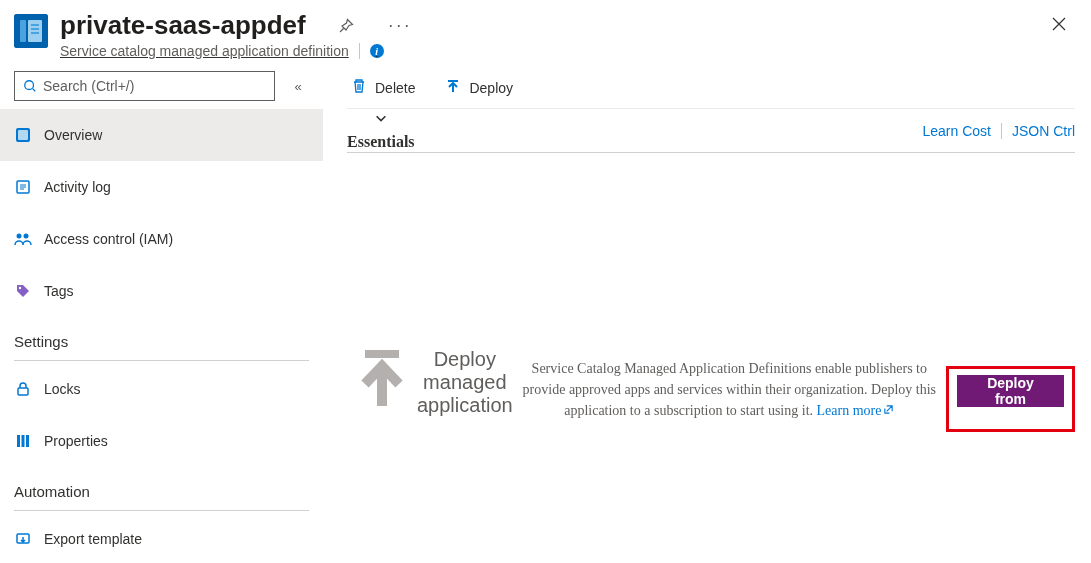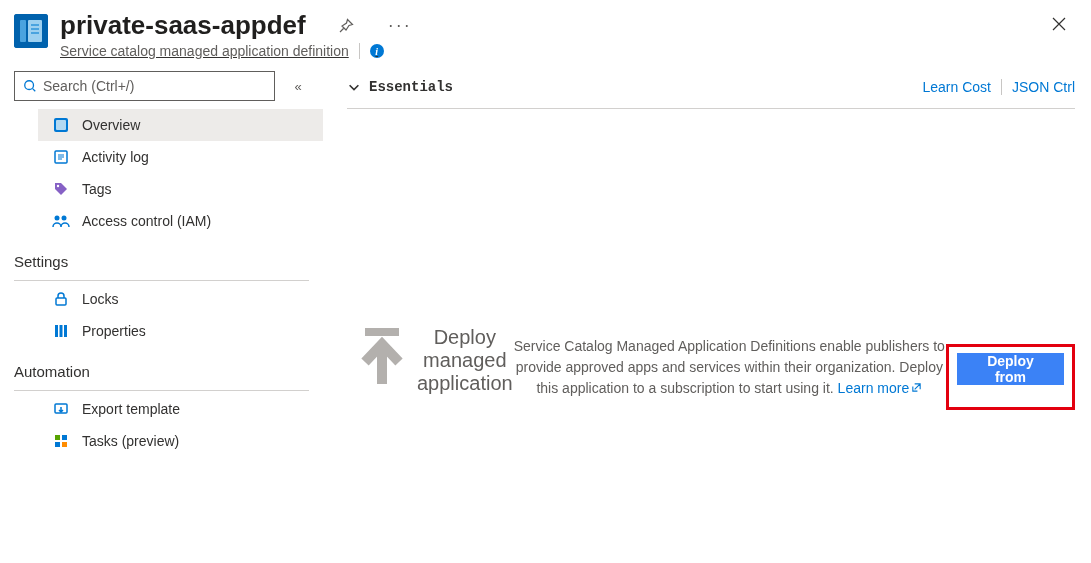--- a/index.html
+++ b/index.html
@@ -83,26 +83,25 @@
     background: transparent;
   }
   .search-box input::placeholder { color: #605e5c; }
   .collapse-btn {
     background: none; border: none; cursor: pointer;
     color: #605e5c; font-size: 13px;
     width: 22px; height: 22px;
   }
   .nav-item {
     display: flex; align-items: center;
-    height: 32px;
+    height: 52px;
     padding: 0 14px;
     gap: 12px;
     cursor: pointer;
     color: #323130;
-    margin-left: 38px;
   }
   .nav-item.selected { background: #edebe9; }
   .nav-icon { width: 18px; height: 18px; display: inline-flex; align-items: center; justify-content: center; flex-shrink: 0; }
   .nav-section {
     padding: 16px 14px 6px 14px;
     font-size: 15px;
     font-weight: 400;
     color: #323130;
   }
   .nav-divider {
@@ -131,46 +130,47 @@
   }
   .toolbar-btn .ticon { color: #0078d4; }
   .essentials-row {
     display: flex; align-items: center;
     height: 44px;
     border-bottom: 1px solid #d2d0ce;
   }
   .essentials-toggle {
     display: inline-flex; align-items: center; gap: 8px;
     background: none; border: none; cursor: pointer;
-    font-size: 14px; font-weight: 600;
-    font-family: Liberation Mono, monospace;
+    font-size: 16px; font-weight: 600;
+    font-family: Liberation Serif, serif;
     color: #323130;
+    flex-direction: column;
   }
   .essentials-links { margin-left: auto; display: flex; align-items: center; gap: 10px; }
   .link { color: #0078d4; cursor: pointer; font-size: 14px; }
   .vdiv { width: 1px; height: 16px; background: #c8c6c4; }
   .hero {
     flex: 1;
     display: flex; flex-direction: row; align-items: center;
     padding-top: 62px;
     text-align: center;
   }
   .hero-icon { color: #b3b0ad; margin-bottom: 14px; }
   .hero-title { font-size: 20px; color: #605e5c; font-weight: 400; margin-bottom: 14px; }
   .hero-desc {
     font-size: 14px; color: #605e5c;
-    max-width: 660px; line-height: 1.5;
+    max-width: 660px; line-height: 1.5; font-family: Liberation Serif, serif;
   }
   .deploy-wrap {
     margin-top: 18px;
     border: 3px solid #e3000f;
     padding: 6px 8px;
   }
   .deploy-btn {
-    background: #3b82f6; color: #fff;
+    background: #701a75; color: #fff;
     border: none; cursor: pointer;
     font-size: 14px; font-weight: 600;
     font-family: inherit;
     height: 32px; padding: 0 22px;
   }
   .ext-icon { margin-left: 2px; }
 </style>
 </head>
 <body>
 
@@ -238,36 +238,36 @@
       <span class="nav-icon">
         <svg width="16" height="16" viewBox="0 0 16 16">
             <rect x="2" y="2" width="12" height="12" fill="none" stroke="#0078d4" stroke-width="1.5" rx="1"></rect>
             <path d="M5 6h6M5 8h6M5 10h4" stroke="#0078d4" stroke-width="1.2"></path>
           </svg>
       </span>
       <span>Activity log</span>
     </div>
     <div class="nav-item">
       <span class="nav-icon">
-        <svg width="16" height="16" viewBox="0 0 16 16" fill="#8661c5">
-            <path d="M2 2h6l6 6-6 6-6-6z"></path>
-            <circle cx="5" cy="5" r="1.2" fill="#fff"></circle>
-          </svg>
-      </span>
-      <span>Tags</span>
-    </div>
-    <div class="nav-item">
-      <span class="nav-icon">
         <svg width="18" height="16" viewBox="0 0 18 16" fill="#0078d4">
             <circle cx="5" cy="5" r="2.5"></circle>
             <circle cx="12" cy="5" r="2.5"></circle>
             <path d="M1 14c0-2.5 2-4 4-4s4 1.5 4 4M9 14c0-2.5 2-4 4-4s4 1.5 4 4" fill="none" stroke="#0078d4" stroke-width="1.5"></path>
           </svg>
       </span>
       <span>Access control (IAM)</span>
+    </div>
+    <div class="nav-item">
+      <span class="nav-icon">
+        <svg width="16" height="16" viewBox="0 0 16 16" fill="#8661c5">
+            <path d="M2 2h6l6 6-6 6-6-6z"></path>
+            <circle cx="5" cy="5" r="1.2" fill="#fff"></circle>
+          </svg>
+      </span>
+      <span>Tags</span>
     </div>
 
     <div class="nav-section">Settings</div>
     <div class="nav-divider"></div>
     <div class="nav-item">
       <span class="nav-icon">
         <svg width="16" height="16" viewBox="0 0 16 16" fill="none" stroke="#0078d4" stroke-width="1.5">
             <rect x="3" y="7" width="10" height="7" rx="1"></rect>
             <path d="M5 7V5a3 3 0 016 0v2"></path>
           </svg>
@@ -303,20 +303,39 @@
             <rect x="9" y="2" width="5" height="5" fill="#0078d4"></rect>
             <rect x="2" y="9" width="5" height="5" fill="#0078d4"></rect>
             <rect x="9" y="9" width="5" height="5" fill="#ff8c00"></rect>
           </svg>
       </span>
       <span>Tasks (preview)</span>
     </div>
   </div>
 
   <div class="main">
+    <div class="toolbar">
+      <button class="toolbar-btn">
+        <span class="ticon">
+          <svg width="16" height="16" viewBox="0 0 16 16" fill="none" stroke="#0078d4" stroke-width="1.3">
+              <path d="M3 4h10M5 4V2h6v2M4 4l1 10h6l1-10M7 6v6M9 6v6"></path>
+            </svg>
+        </span>
+        <span>Delete</span>
+      </button>
+      <button class="toolbar-btn">
+        <span class="ticon">
+          <svg width="16" height="16" viewBox="0 0 16 16" fill="#0078d4">
+              <rect x="3" y="2" width="10" height="2"></rect>
+              <path d="M8 14V5M4 9l4-4 4 4" fill="none" stroke="#0078d4" stroke-width="2"></path>
+            </svg>
+        </span>
+        <span>Deploy</span>
+      </button>
+    </div>
 
     <div class="essentials-row">
       <button class="essentials-toggle">
         <svg width="14" height="14" viewBox="0 0 16 16" fill="none" stroke="#323130" stroke-width="1.8">
             <path d="M3 6l5 5 5-5"></path>
           </svg>
         <span>Essentials</span>
       </button>
       <div class="essentials-links">
         <span class="link">Learn Cost</span>

